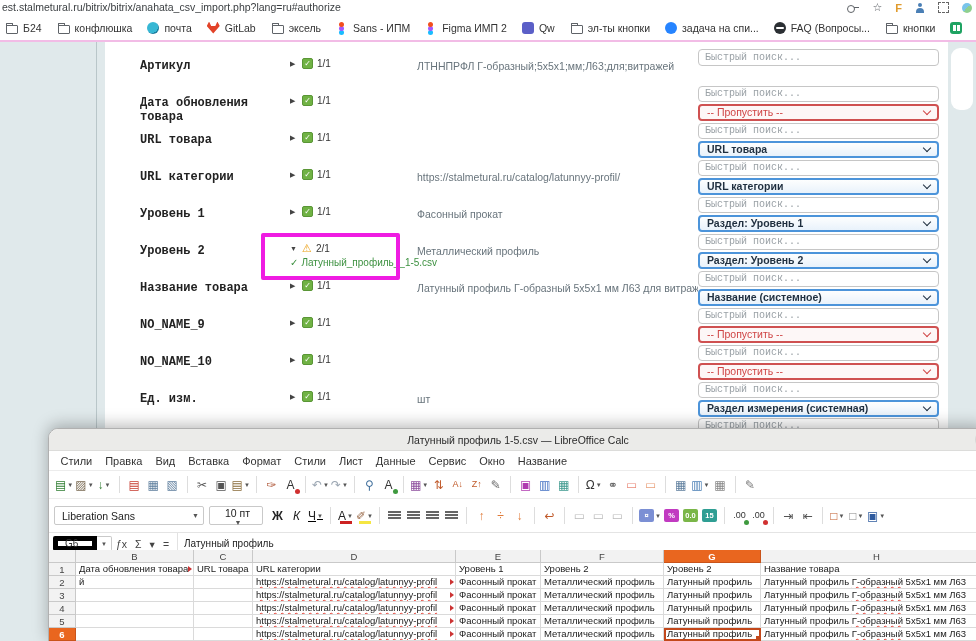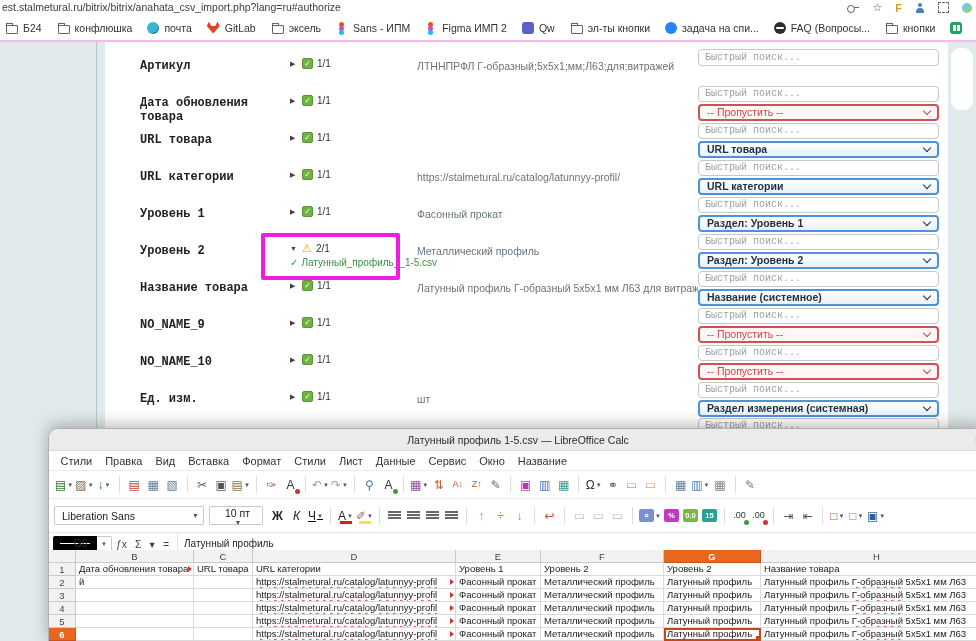--- a/index.html
+++ b/index.html
@@ -77,21 +77,21 @@
   .chipg{width:15px;height:13px;border-radius:2px;color:#fff;font-size:7.5px;display:flex;align-items:center;justify-content:center;font-weight:bold;}
   .al{width:13px;height:10px;background:repeating-linear-gradient(#666 0 1.5px,transparent 1.5px 3.2px);}
   .combo{height:19px;border:1px solid #c9c9c9;border-radius:2px;display:flex;align-items:center;justify-content:space-between;font-size:10.5px;color:#222;padding:0 4px 0 7px;margin-right:5px;background:#fff;box-sizing:border-box;}
   .combo .ca{font-size:7px;}
   .fontname{width:150px;}
   .fontsize{width:54px;flex-direction:column;}
   .tb-b{font-weight:bold;}
   .tb-i{font-style:italic;}
   .tb-u{text-decoration:underline;}
   .fbar{height:21px;display:flex;align-items:center;border-top:1px solid #e4e4e4;font-size:10px;color:#333;}
-  .namebox{width:44px;height:15px;border:7px solid #000000;border-radius:2px 0 0 2px;margin-left:4px;padding-left:14px;display:flex;align-items:center;box-sizing:border-box;}
+  .namebox{width:44px;height:15px;border:5px solid #000000;border-radius:2px 0 0 2px;margin-left:4px;padding-left:7px;display:flex;align-items:center;box-sizing:border-box;}
   .nbdd{width:15px;height:15px;border:1px solid #c9c9c9;border-left:none;border-radius:0 2px 2px 0;display:flex;align-items:center;justify-content:center;font-size:6px;color:#555;box-sizing:border-box;}
   .fbi{margin:0 4px;font-size:10.5px;color:#444;flex:none;}
   .fbinput{flex:1;height:100%;display:flex;align-items:center;border-left:1px solid #e2e2e2;margin-left:4px;padding-left:6px;font-size:10px;color:#222;}
   .sheet{position:absolute;left:0;right:0;top:121px;bottom:0;background:#fff;}
   .shrow{display:grid;height:13px;}
   .ch,.rh{background:#f2f2f2;border-right:1px solid #c9c9c9;border-bottom:1px solid #c9c9c9;font-size:9.5px;display:flex;align-items:center;justify-content:center;color:#444;box-sizing:border-box;overflow:hidden;}
   .ch.sel,.rh.sel{background:#e9661f;color:#fff;font-weight:bold;border-color:#c9531a;}
   .cell{font-size:9.5px;line-height:12px;padding:0 3px;border-right:1px solid #dadada;border-bottom:1px solid #dadada;white-space:nowrap;overflow:hidden;color:#1a1a1a;position:relative;box-sizing:border-box;}
   .wavy{text-decoration:underline;text-decoration-style:wavy;text-decoration-color:#e23a2e;text-decoration-thickness:1px;text-underline-offset:1px;}
   .clip::after{content:"";position:absolute;right:1px;top:3px;border-left:4px solid #c33;border-top:3px solid transparent;border-bottom:3px solid transparent;}

